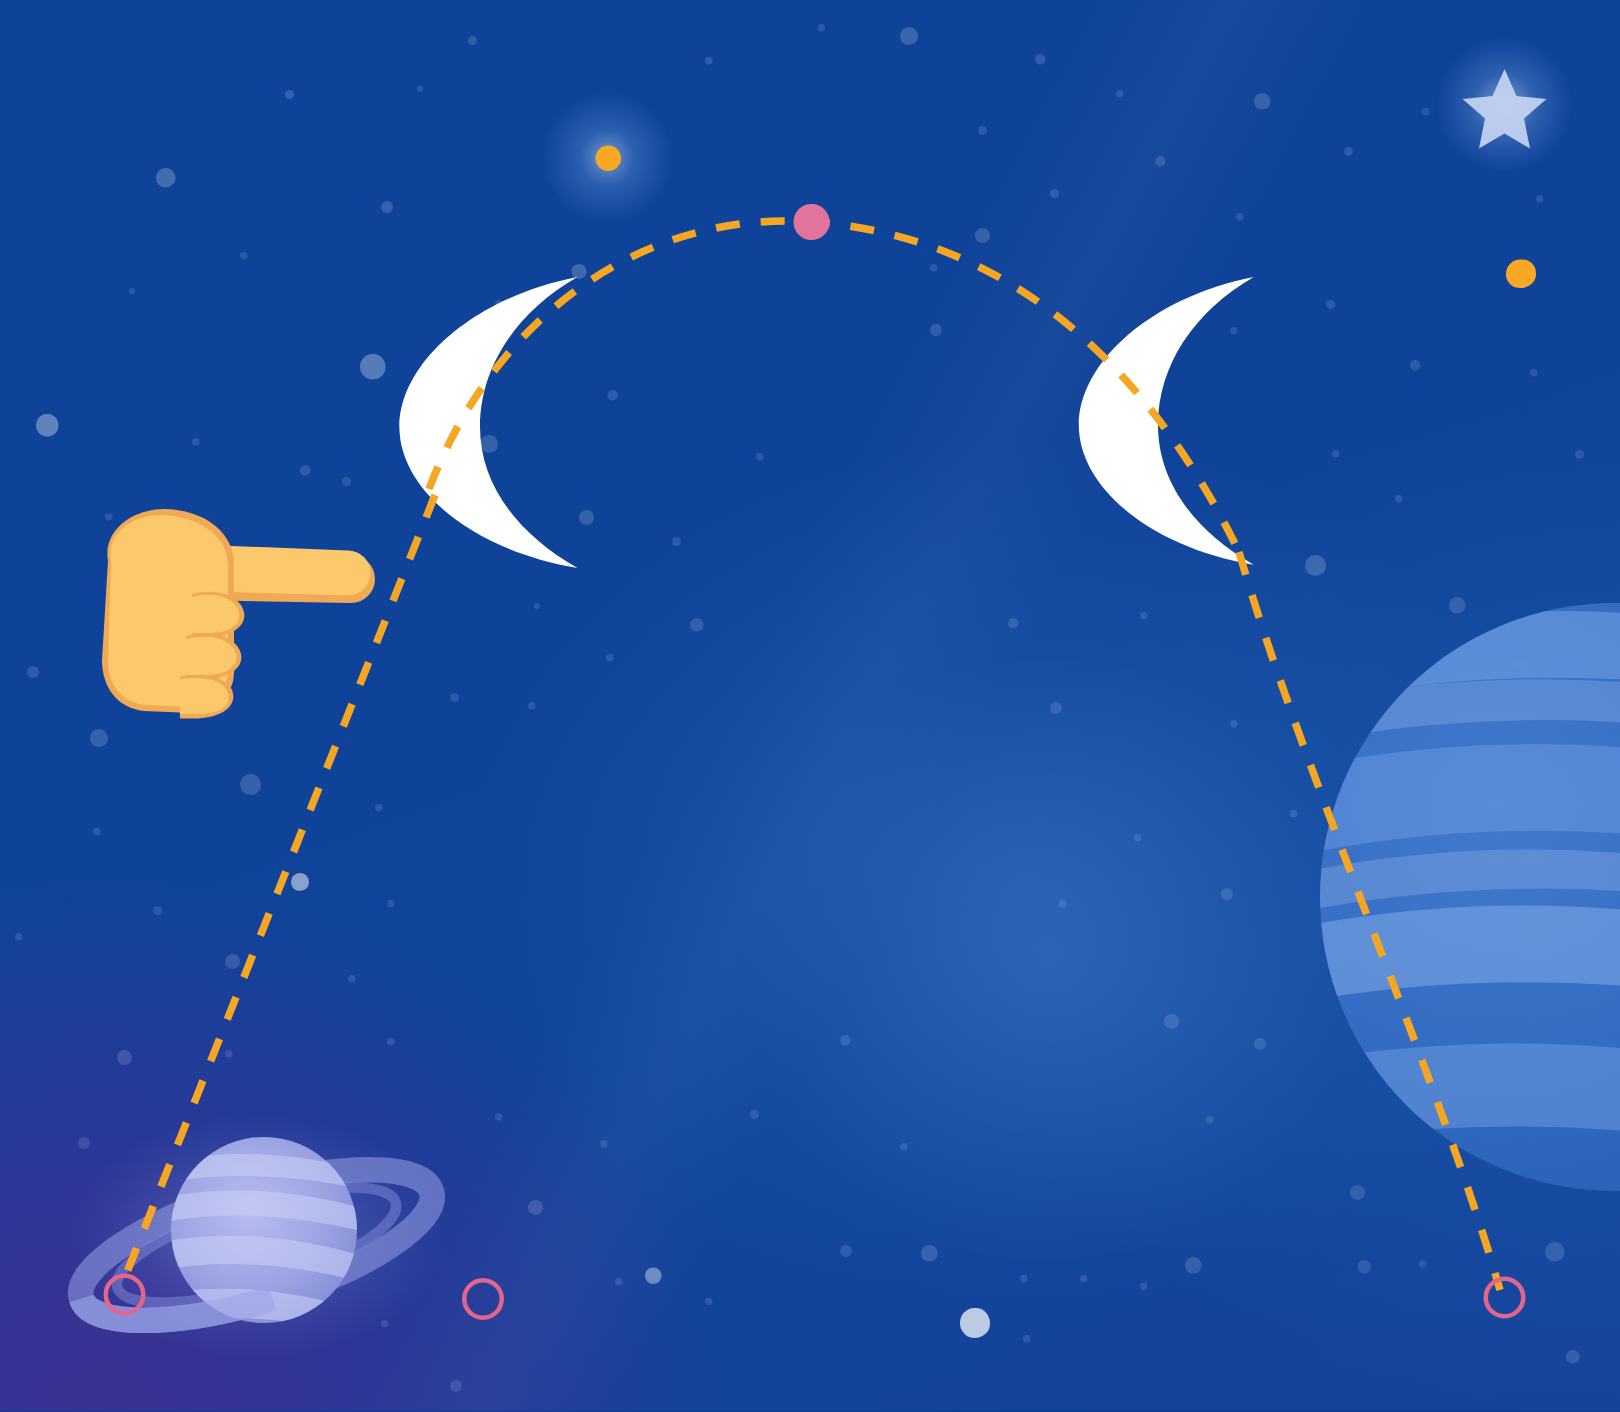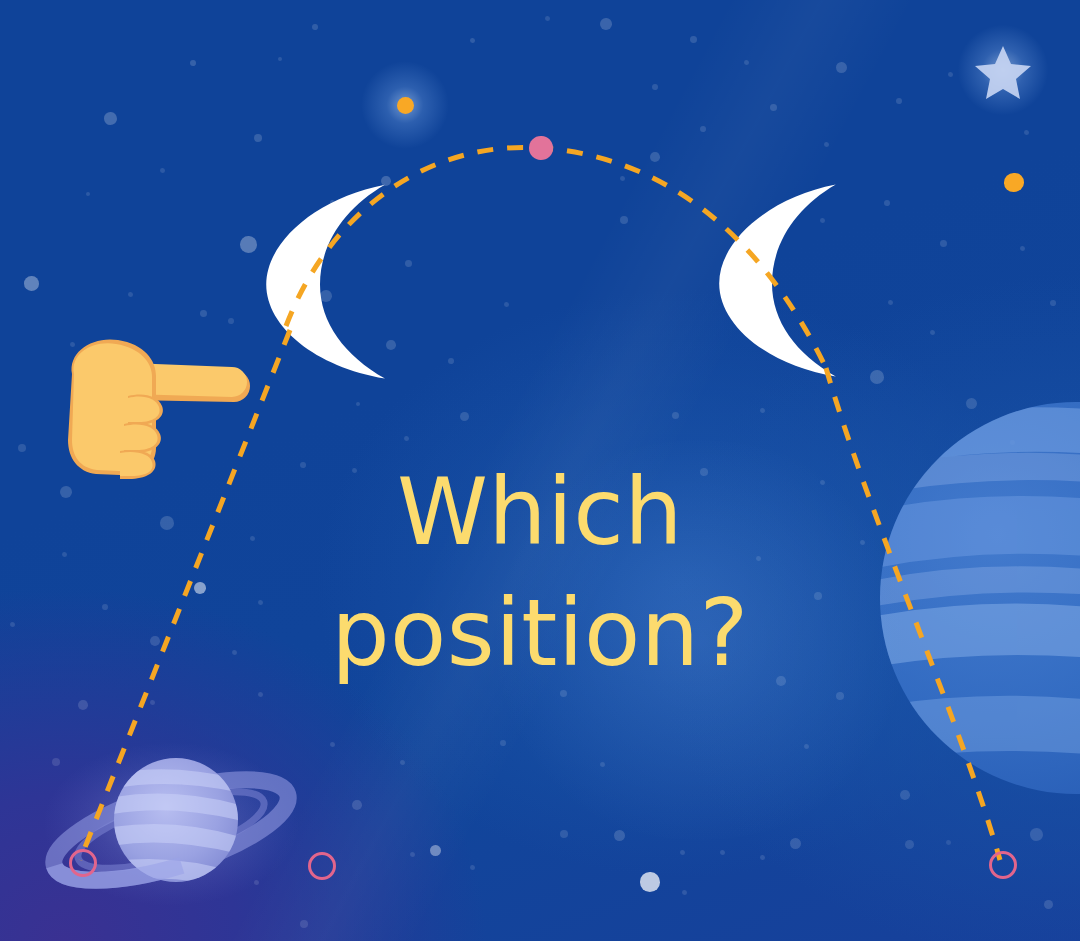--- a/index.html
+++ b/index.html
@@ -311,22 +311,20 @@
   <div style="position:absolute; left:529px; top:136px; width:24px; height:24px;
               border-radius:50% 48% 52% 50% / 50% 52% 48% 50%; background:#e2739a;"></div>
 
   <div style="position:absolute; left:69px; top:849px; width:22px; height:22px;
               border:3px solid #e2658c; border-radius:50%;"></div>
   <div style="position:absolute; left:308px; top:852px; width:22px; height:22px;
               border:3px solid #e2658c; border-radius:50%;"></div>
   <div style="position:absolute; left:989px; top:851px; width:22px; height:22px;
               border:3px solid #e2658c; border-radius:50%;"></div>
 
-  <div class="question">Which
-position?</div>
 
   <div class="hand">
     <svg width="200" height="150" viewBox="0 0 200 150">
       <g>
 
         <path d="M78 36 L182 40 a16 16 0 0 1 0 32 L78 70 Z" fill="#f0a954"></path>
         <path d="M78 33 L180 37 a15 15 0 0 1 0 30 L78 64 Z" fill="#fbc96b"></path>
 
         <path d="M20 44 C16 22, 40 6, 66 10 C92 14, 104 30, 104 46
                  L104 118 C104 136, 88 146, 68 145 L44 144

